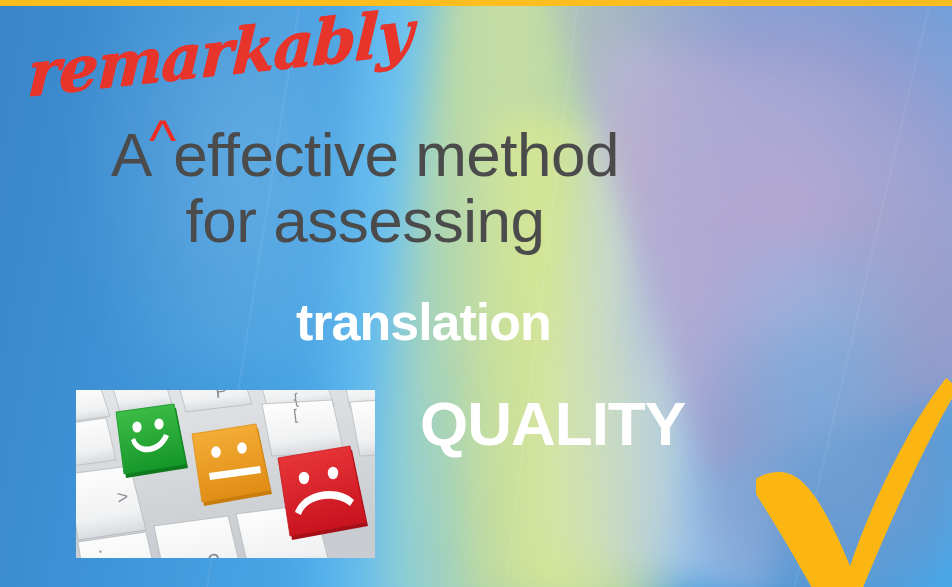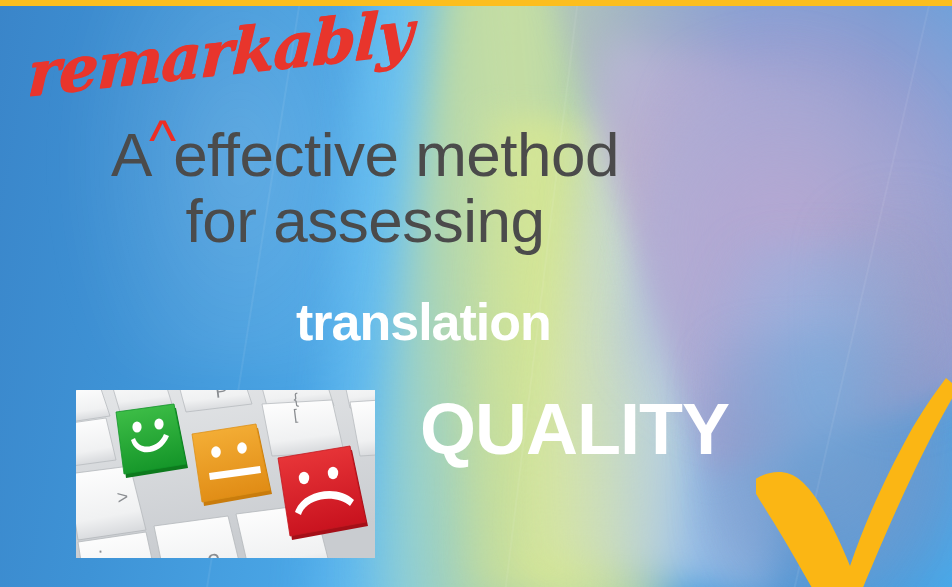--- a/index.html
+++ b/index.html
@@ -199,21 +199,21 @@
     font-size: 52px;
     font-weight: 700;
     color: #ffffff;
     letter-spacing: -1px;
     white-space: nowrap;
   }
 
   .quality {
     position: absolute;
     left: 420px; top: 388px;
-    font-size: 72px;
+    font-size: 62px;
     font-weight: 700;
     color: #ffffff;
     letter-spacing: -1px;
     white-space: nowrap;
   }
 
   
   .checkmark {
     position: absolute;
     left: 756px; top: 366px;

